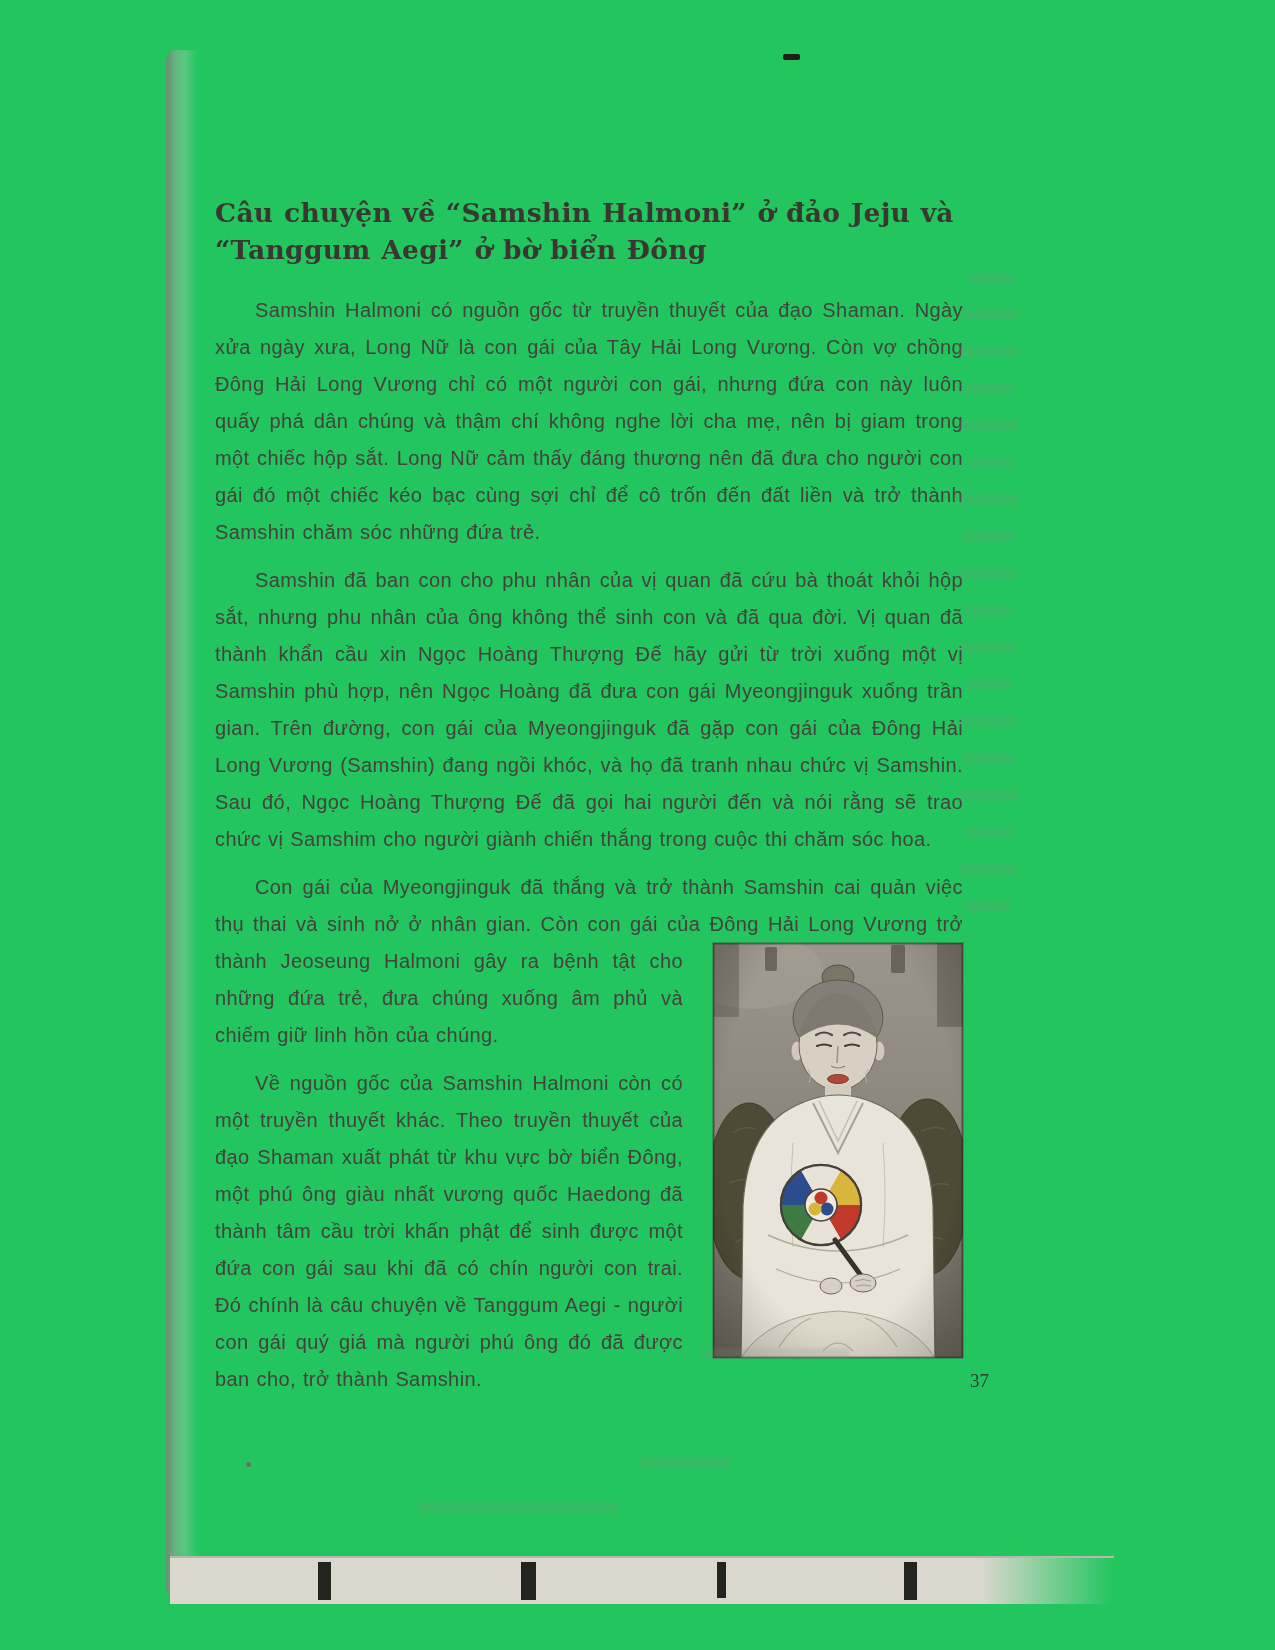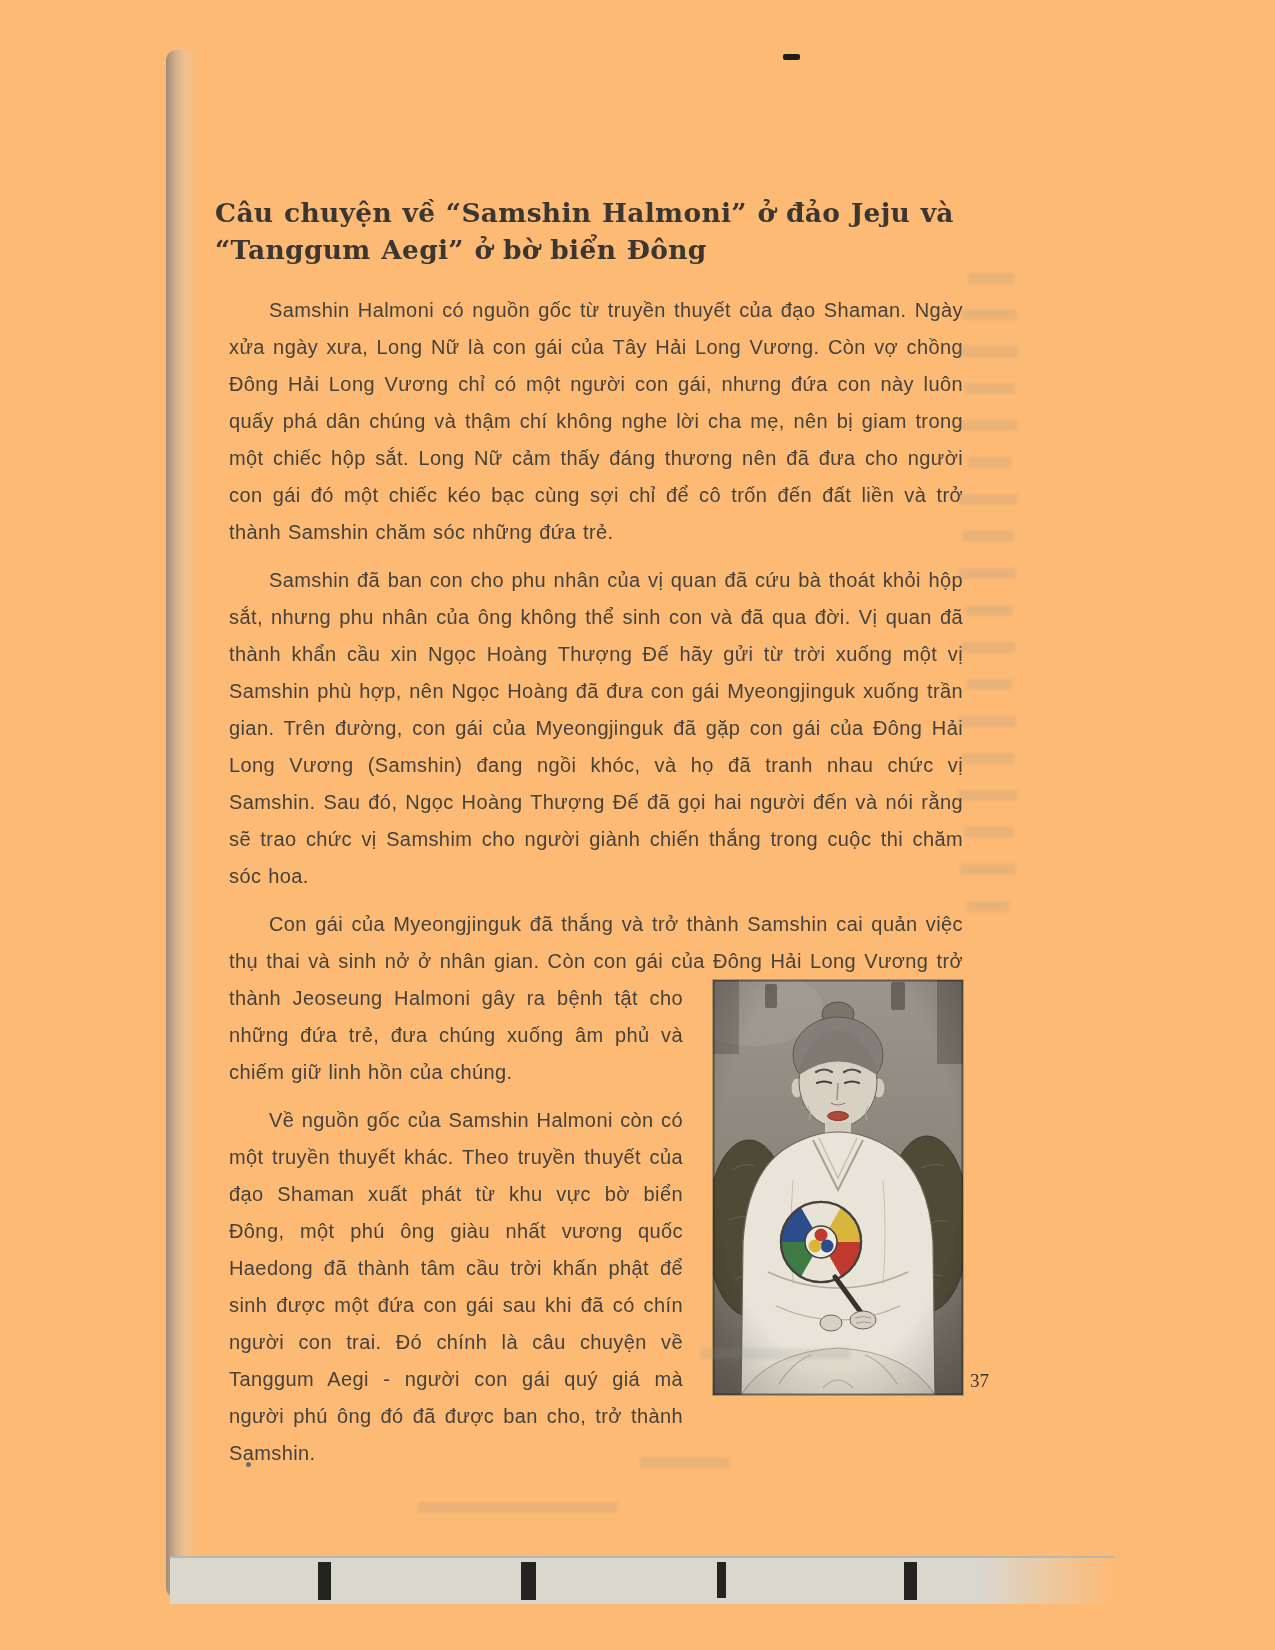--- a/index.html
+++ b/index.html
@@ -3,21 +3,21 @@
 <meta charset="utf-8">
 <style>
   html,body { margin:0; padding:0; }
   body {
     width:1275px; height:1650px; position:relative;
     background:#ffffff;
     font-family:"Liberation Sans", sans-serif;
     -webkit-font-smoothing:antialiased;
   }
   .page {
-    position:absolute; inset:0; overflow:hidden; background:#fdba74;
+    position:absolute; inset:0; overflow:hidden; background:#22c55e;
   }
   
   .scan-left-edge {
     position:absolute; left:166px; top:50px; width:32px; height:1548px;
     background:linear-gradient(to right,
       rgba(125,125,122,.75) 0%,
       rgba(165,165,162,.5) 30%,
       rgba(210,210,207,.3) 60%,
       rgba(255,255,255,0) 100%);
     border-radius:10px 0 0 10px;
@@ -34,21 +34,21 @@
   .content {
     position:absolute; left:215px; top:194px; width:748px;
     color:#45413c; font-size:20px; line-height:37px;
     text-align:justify; letter-spacing:.4px; word-spacing:1px;
   }
   h1.title {
     font-family:"DejaVu Serif", serif; font-weight:600;
     font-size:26.5px; line-height:37px; color:#3a3632;
     letter-spacing:.3px; margin:0 0 24px 0; text-align:left;
   }
-  p.para { margin:0 0 11px 14px; text-indent:40px; }
+  p.para { margin:0 0 11px 0; text-indent:40px; }
   .float-spacer { float:right; clear:right; width:0; height:74px; }
   figure.illus {
     float:right; clear:right; width:250px; height:415px;
     margin:0 0 16px 30px; padding:0;
     box-shadow:0 0 0 1px rgba(70,66,60,.35);
     background:#8b857b;
   }
   figure.illus svg { display:block; }
   .page-number {
     position:absolute; left:970px; top:1370px;

